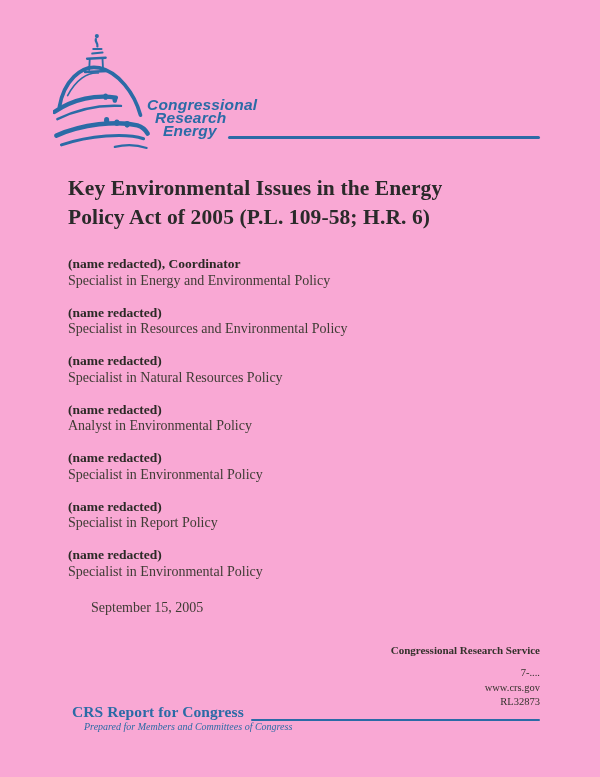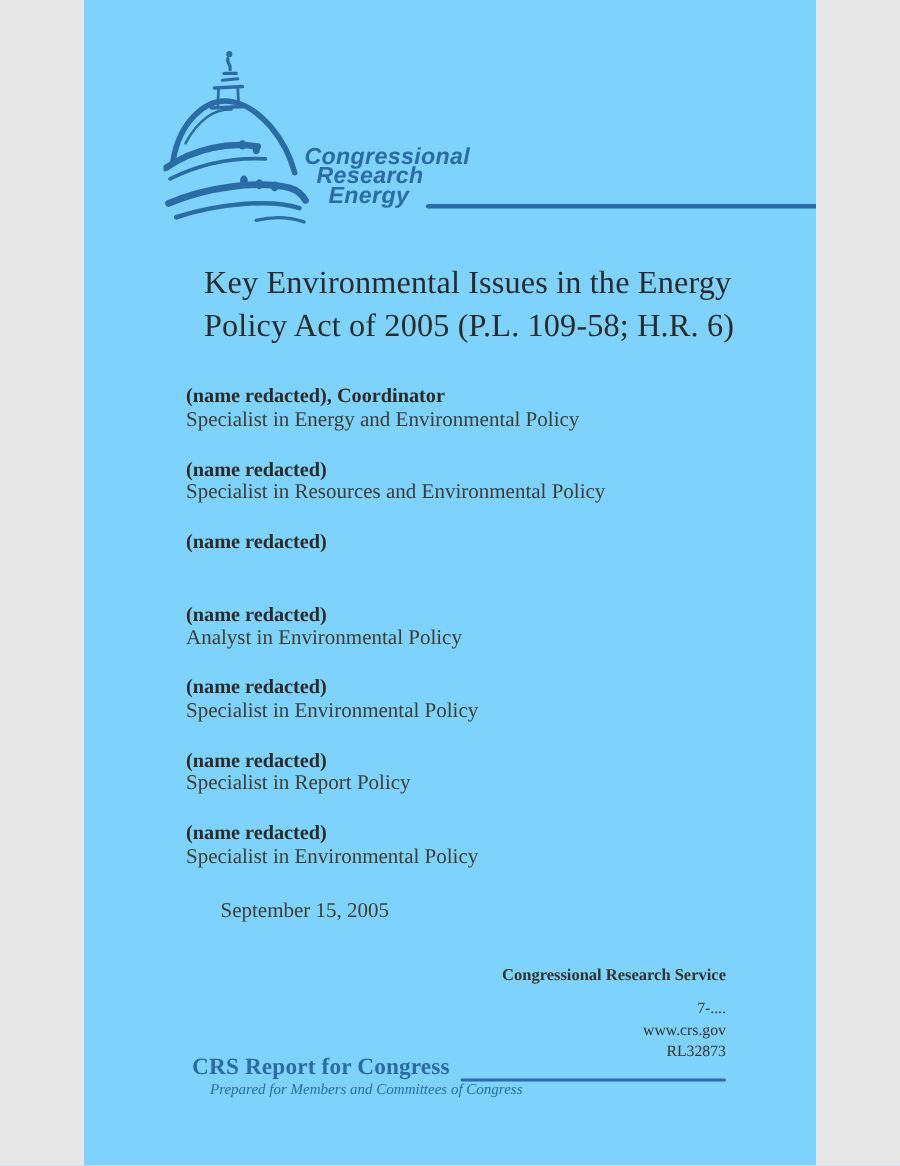--- a/index.html
+++ b/index.html
@@ -1,22 +1,22 @@
 <!DOCTYPE html>
 <html><head>
 <meta charset="utf-8">
 <style>
   * { margin: 0; padding: 0; box-sizing: border-box; }
   html, body { background: #e8e8e8; }
   .page {
     position: relative;
-    width: 488px;
+    width: 600px;
     height: 777px;
     margin: 0 auto;
-    background: #7dd3fc;
+    background: #f9a8d4;
     font-family: "Liberation Serif", serif;
     overflow: hidden;
   }
 
   
   .logo-dome {
     position: absolute;
     left: 53px; top: 32px;
     width: 98px; height: 118px;
   }
@@ -41,25 +41,24 @@
     background: #2b6ba6;
     border-radius: 2px;
   }
 
   
   .report-title {
     position: absolute;
     left: 68px; top: 174px;
     width: 480px;
     font-size: 21.5px;
-    font-weight: normal;
+    font-weight: bold;
     line-height: 28.5px;
     color: #2a2a2a;
     letter-spacing: 0.1px;
-    margin-left: 12px;
   }
 
   
   .author-list {
     position: absolute;
     left: 68px; top: 256px;
     width: 420px;
   }
   .author-entry { margin-bottom: 16.5px; height: 32px; }
   .author-name {
@@ -180,20 +179,21 @@
     <div class="author-entry">
       <div class="author-name">(name redacted), Coordinator</div>
       <div class="author-role">Specialist in Energy and Environmental Policy</div>
     </div>
     <div class="author-entry">
       <div class="author-name">(name redacted)</div>
       <div class="author-role">Specialist in Resources and Environmental Policy</div>
     </div>
     <div class="author-entry">
       <div class="author-name">(name redacted)</div>
+      <div class="author-role">Specialist in Natural Resources Policy</div>
     </div>
     <div class="author-entry">
       <div class="author-name">(name redacted)</div>
       <div class="author-role">Analyst in Environmental Policy</div>
     </div>
     <div class="author-entry">
       <div class="author-name">(name redacted)</div>
       <div class="author-role">Specialist in Environmental Policy</div>
     </div>
     <div class="author-entry">

